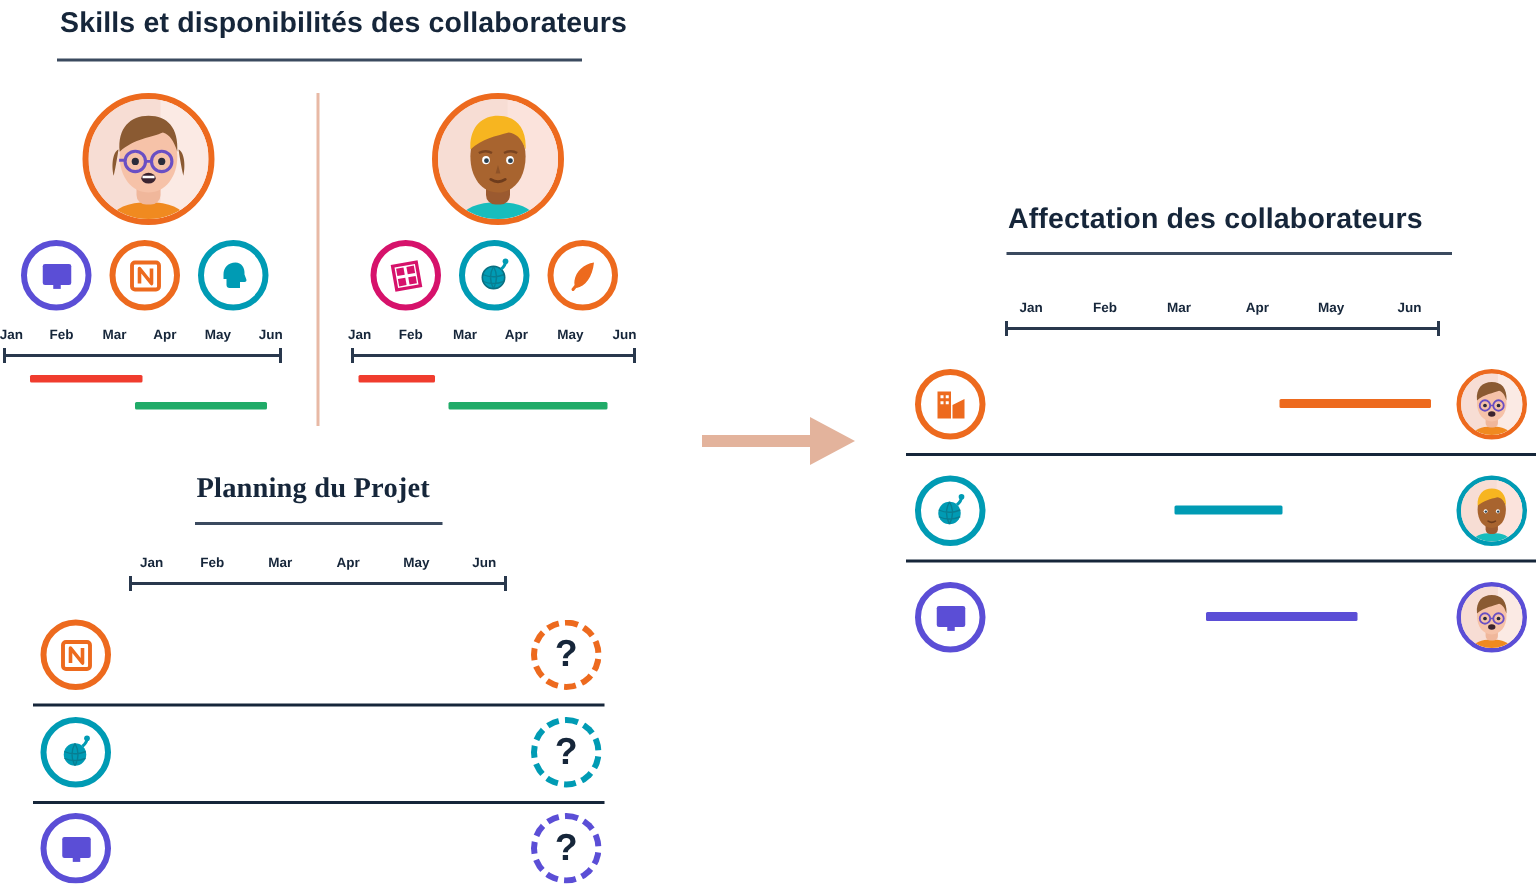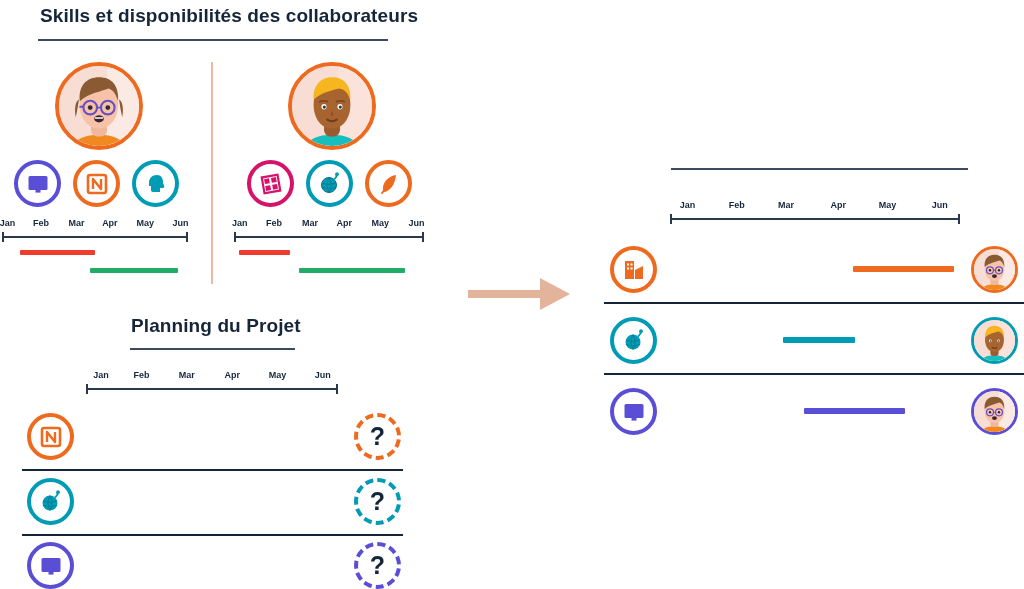--- a/index.html
+++ b/index.html
@@ -180,21 +180,21 @@
     <div class="line"></div>
     <div class="cap l"></div>
     <div class="cap r"></div>
   </div>
   <div class="bar" style="left:239px;top:238px;width:51px;height:5px;background:#f03c2e;"></div>
   <div class="bar" style="left:299px;top:256px;width:106px;height:5px;background:#20ab68;"></div>
 </div>
 
 <div class="panel" style="left:0;top:300px;width:440px;height:289px;">
 
-  <div class="sec-title" style="left:131px;top:15px;">Planning du Projet</div>
+  <div class="sec-title" style="left:131px;top:15px;font-family:Liberation Serif, serif;">Planning du Projet</div>
   <div class="sec-rule" style="left:130px;top:48px;width:165px;"></div>
 
   <div class="axis" style="left:86px;top:70px;width:252px;">
     <div class="months">
       <span class="m" style="left:6%;">Jan</span>
       <span class="m" style="left:22%;">Feb</span>
       <span class="m" style="left:40%;">Mar</span>
       <span class="m" style="left:58%;">Apr</span>
       <span class="m" style="left:76%;">May</span>
       <span class="m" style="left:94%;">Jun</span>
@@ -243,20 +243,21 @@
 </div>
 
 <div class="arrow" style="left:466px;top:268px;width:110px;height:52px;">
   <svg width="110" height="52" viewBox="0 0 110 52">
     <path d="M2 22 h72 v-12 l30 16 l-30 16 v-12 h-72 z" fill="#e3b39c"></path>
   </svg>
 </div>
 
 <div class="panel" style="left:600px;top:0;width:424px;height:589px;">
 
+  <div class="sec-title" style="left:72px;top:136px;">Affectation des collaborateurs</div>
   <div class="sec-rule" style="left:71px;top:168px;width:297px;"></div>
 
   <div class="axis" style="left:70px;top:200px;width:290px;">
     <div class="months">
       <span class="m" style="left:6%;">Jan</span>
       <span class="m" style="left:23%;">Feb</span>
       <span class="m" style="left:40%;">Mar</span>
       <span class="m" style="left:58%;">Apr</span>
       <span class="m" style="left:75%;">May</span>
       <span class="m" style="left:93%;">Jun</span>

